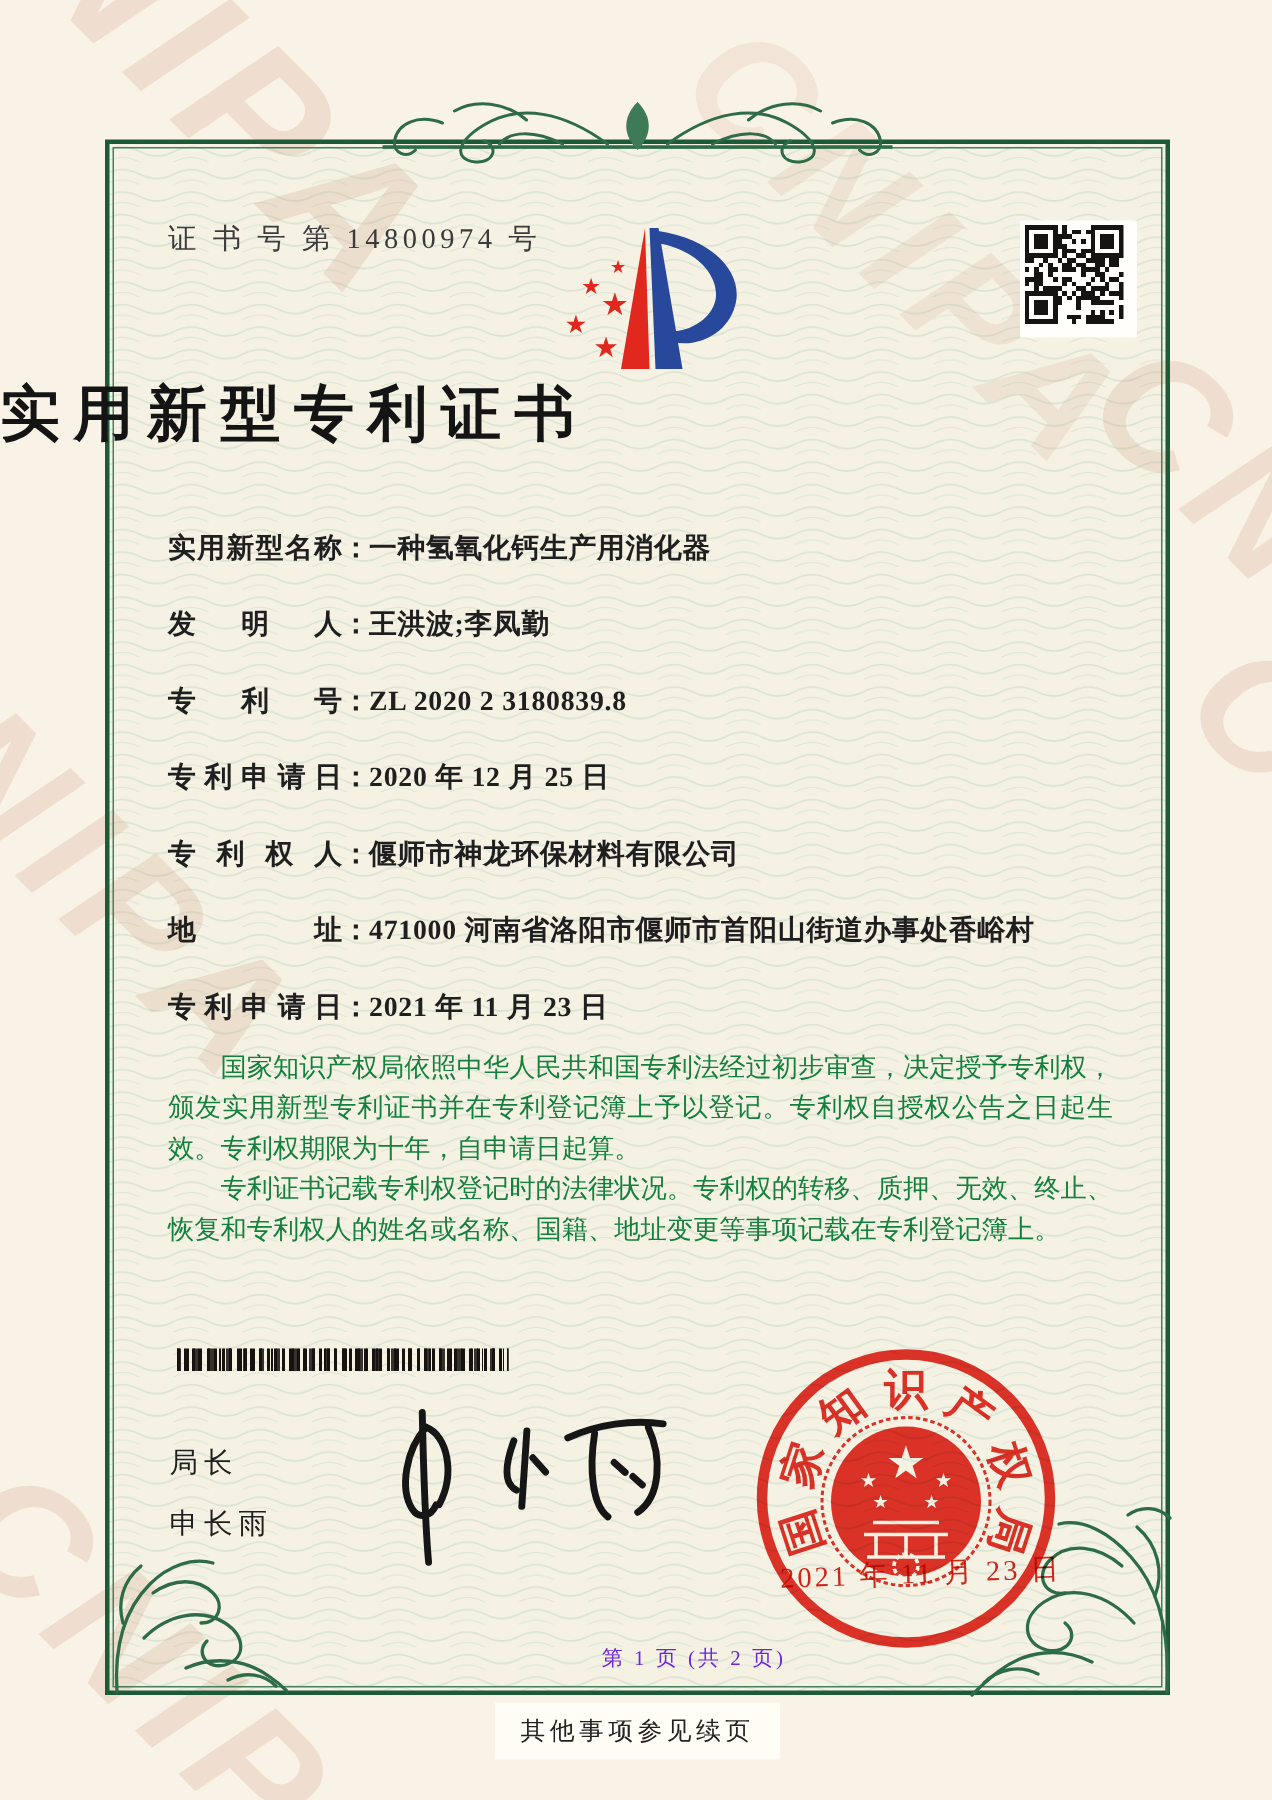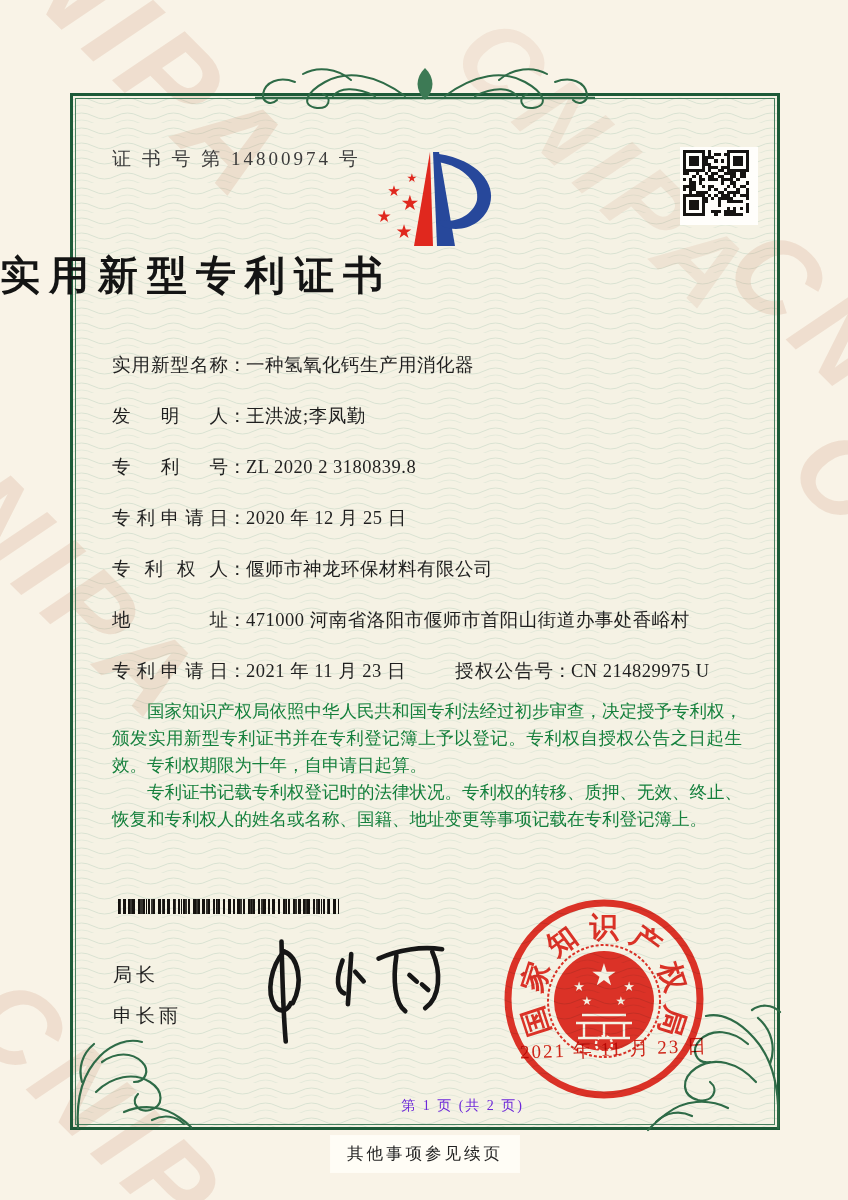--- a/index.html
+++ b/index.html
@@ -17,21 +17,21 @@
   .frame .inner{position:absolute;left:2px;top:2px;right:2px;bottom:2px;border:1px solid #45805e;}
   .ornament{position:absolute;z-index:2;pointer-events:none;}
   
   .cert-no{position:absolute;left:112px;top:146px;font-size:19px;letter-spacing:3px;color:#3b3b3b;z-index:2;}
   .logo{position:absolute;left:338px;top:136px;width:164px;height:120px;z-index:2;}
   .qr{position:absolute;left:680px;top:147px;width:72px;height:72px;background:#fffefb;padding:3px;z-index:2;}
   .qr svg{display:block;width:66px;height:66px;}
   .title{position:absolute;left:0;top:248px;width:848px;text-align:left;font-size:40px;font-weight:bold;
          letter-spacing:9px;color:#141414;z-index:2;}
   
-  .fields{position:absolute;left:112px;top:352px;width:636px;z-index:2;font-size:18.5px;}
+  .fields{position:absolute;left:112px;top:352px;width:636px;z-index:2;font-size:18.5px;font-weight:bold;}
   .frow{position:relative;height:51px;}
   .flabel{display:inline-block;width:116px;text-align:justify;text-align-last:justify;text-justify:inter-character;
           vertical-align:top;}
   .fcolon{display:inline-block;width:18px;}
   .fvalue{letter-spacing:0.5px;}
   .grant-no{position:absolute;left:343px;top:0;}
   .grant-no .flabel{width:98px;}
   
   .bodytext{position:absolute;left:112px;top:698px;width:630px;z-index:2;font-size:17.5px;line-height:27px;
             text-align:justify;color:#15803d;}
@@ -402,23 +402,20 @@
       <span class="flabel">专利申请日</span><span class="fcolon">：</span><span class="fvalue">2020 年 12 月 25 日</span>
     </div>
     <div class="frow">
       <span class="flabel">专利权人</span><span class="fcolon">：</span><span class="fvalue">偃师市神龙环保材料有限公司</span>
     </div>
     <div class="frow">
       <span class="flabel">地址</span><span class="fcolon">：</span><span class="fvalue">471000 河南省洛阳市偃师市首阳山街道办事处香峪村</span>
     </div>
     <div class="frow">
       <span class="flabel">专利申请日</span><span class="fcolon">：</span><span class="fvalue">2021 年 11 月 23 日</span>
-      <span class="grant-no">
-        <span class="flabel">授权公告号</span><span class="fcolon">：</span><span class="fvalue">CN 214829975 U</span>
-      </span>
     </div>
   </div>
 
   <div class="bodytext">
     <p>国家知识产权局依照中华人民共和国专利法经过初步审查，决定授予专利权，颁发实用新型专利证书并在专利登记簿上予以登记。专利权自授权公告之日起生效。专利权期限为十年，自申请日起算。</p>
     <p>专利证书记载专利权登记时的法律状况。专利权的转移、质押、无效、终止、恢复和专利权人的姓名或名称、国籍、地址变更等事项记载在专利登记簿上。</p>
   </div>
 
   <div class="barcode"></div>
 

